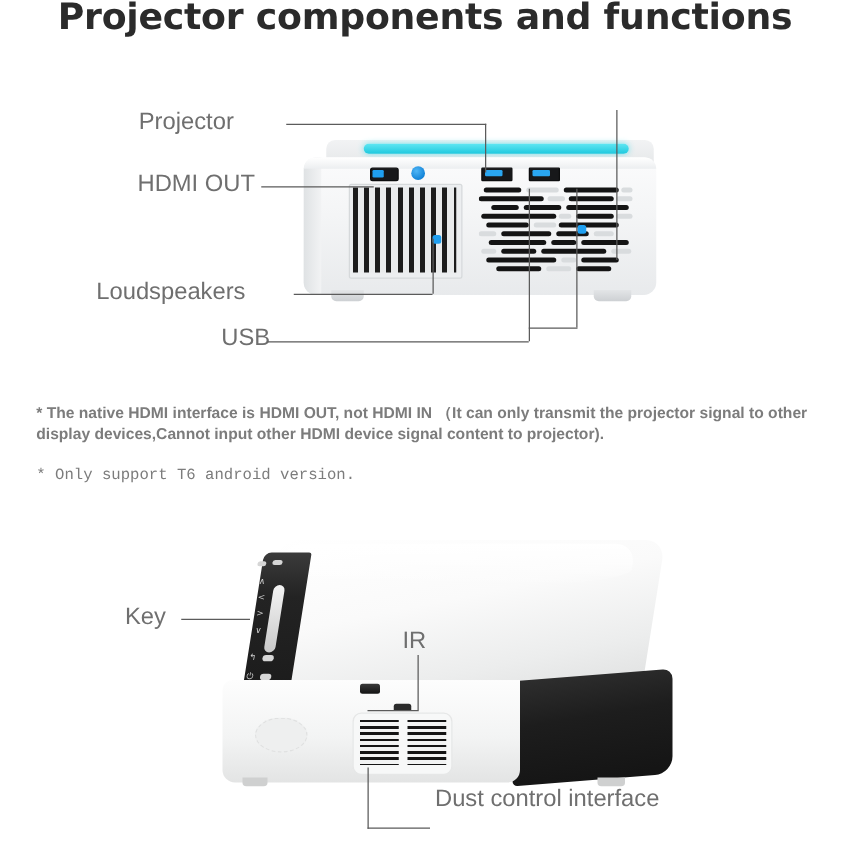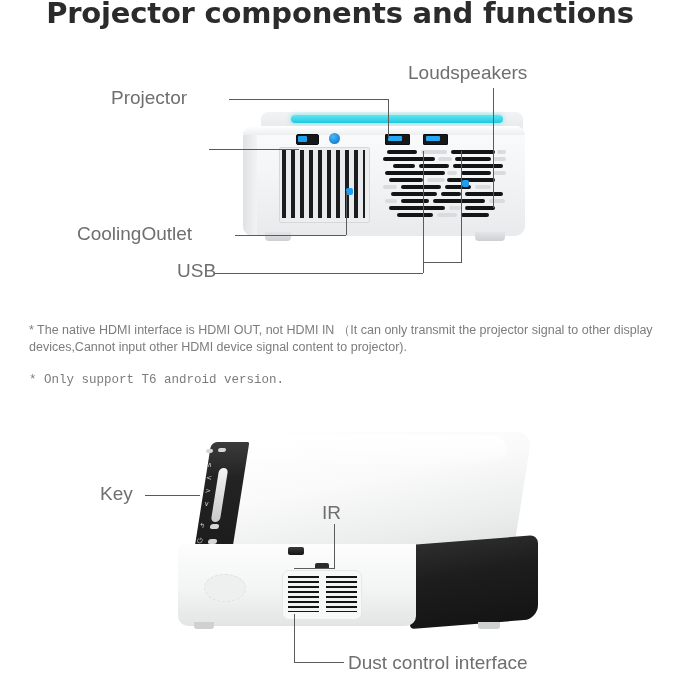--- a/index.html
+++ b/index.html
@@ -18,30 +18,30 @@
 
   
   .lbl{position:absolute;color:#6f6f6f;font-size:19px;white-space:nowrap;font-family:"Liberation Sans", sans-serif;}
   #lbl-audioport{left:111px;top:87px;}
   #lbl-hdmiout{left:110px;top:137px;}
   #lbl-loudspeakers{left:408px;top:62px;}
   #lbl-coolingoutlet{left:77px;top:223px;}
   #lbl-usb{left:177px;top:260px;}
   #lbl-key{left:100px;top:483px;}
   #lbl-ir{left:322px;top:502px;}
-  #lbl-dust{left:348px;top:652px;}
+  #lbl-dust{left:348px;top:629px;}
 
   
   .ln{position:absolute;background:#5b5b5b;}
   .lnh{height:1px;}
   .lnv{width:1px;}
 
   
   .note{position:absolute;color:#7c7c7c;font-size:12.5px;line-height:17px;font-family:"Liberation Sans", sans-serif;}
-  #note-1{left:29px;top:322px;width:634px;}
+  #note-1{left:29px;top:322px;width:634px;font-weight:bold;}
   #note-2{left:29px;top:372px;width:400px;font-family:Liberation Mono, monospace;}
 
   
   #projector-top{position:absolute;left:243px;top:112px;width:296px;height:140px;}
   .pt-backplate{
     position:absolute;left:18px;top:0px;width:262px;height:22px;border-radius:7px 7px 0 0;
     background:linear-gradient(180deg,#f2f3f4 0%,#e4e6e8 100%);
   }
   .pt-cyan{
     position:absolute;left:48px;top:3px;width:212px;height:8px;border-radius:4px;
@@ -211,22 +211,22 @@
     <div class="pt-audio"></div>
     <div class="pt-usb" id="pt-usb-1"></div>
     <div class="pt-usb" id="pt-usb-2"></div>
     <div class="pt-dot" id="pt-dot-cool"></div>
     <div class="pt-dot" id="pt-dot-spk"></div>
     <div class="pt-foot" id="pt-foot-l"></div>
     <div class="pt-foot" id="pt-foot-r"></div>
   </div>
 
   <div class="lbl" id="lbl-audioport">Projector</div>
-  <div class="lbl" id="lbl-loudspeakers">Loudspeakers</div>
-  <div class="lbl" id="lbl-coolingoutlet">CoolingOutlet</div>
+  <div class="lbl" id="lbl-hdmiout">HDMI OUT</div>
+  <div class="lbl" id="lbl-coolingoutlet">Loudspeakers</div>
   <div class="lbl" id="lbl-usb">USB</div>
 
   <div class="ln lnh" style="left:229px;top:99px;width:160px;"></div>
   <div class="ln lnv" style="left:388px;top:99px;height:39px;"></div>
 
   <div class="ln lnh" style="left:209px;top:149px;width:90px;"></div>
 
   <div class="ln lnv" style="left:493px;top:88px;height:120px;"></div>
 
   <div class="ln lnh" style="left:235px;top:235px;width:111px;"></div>

